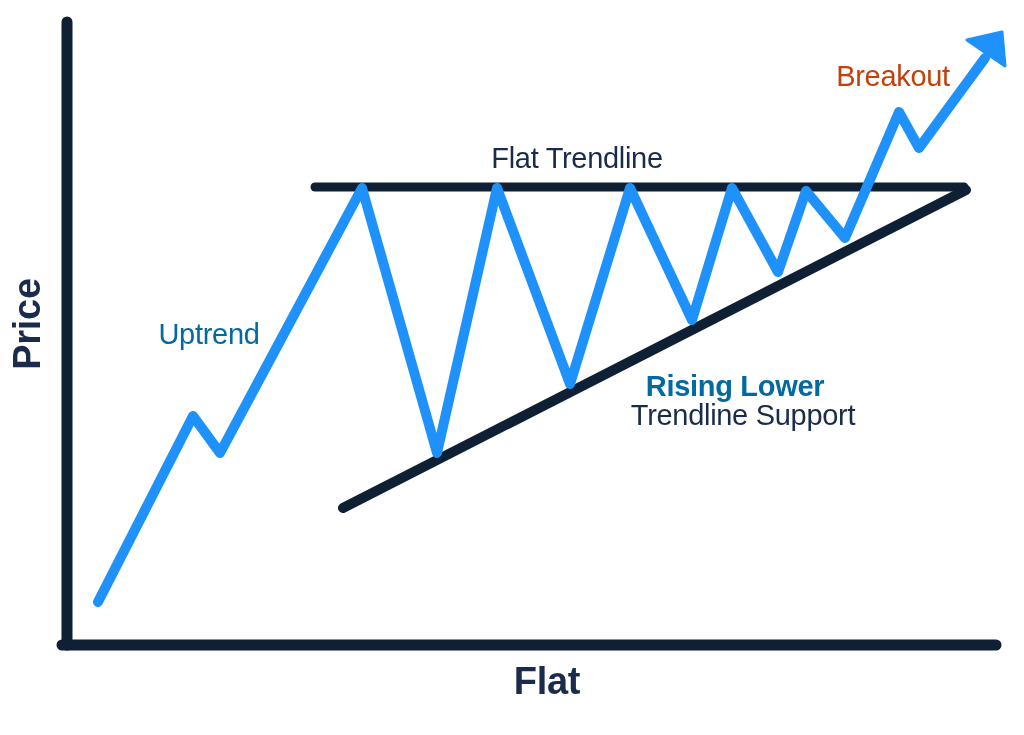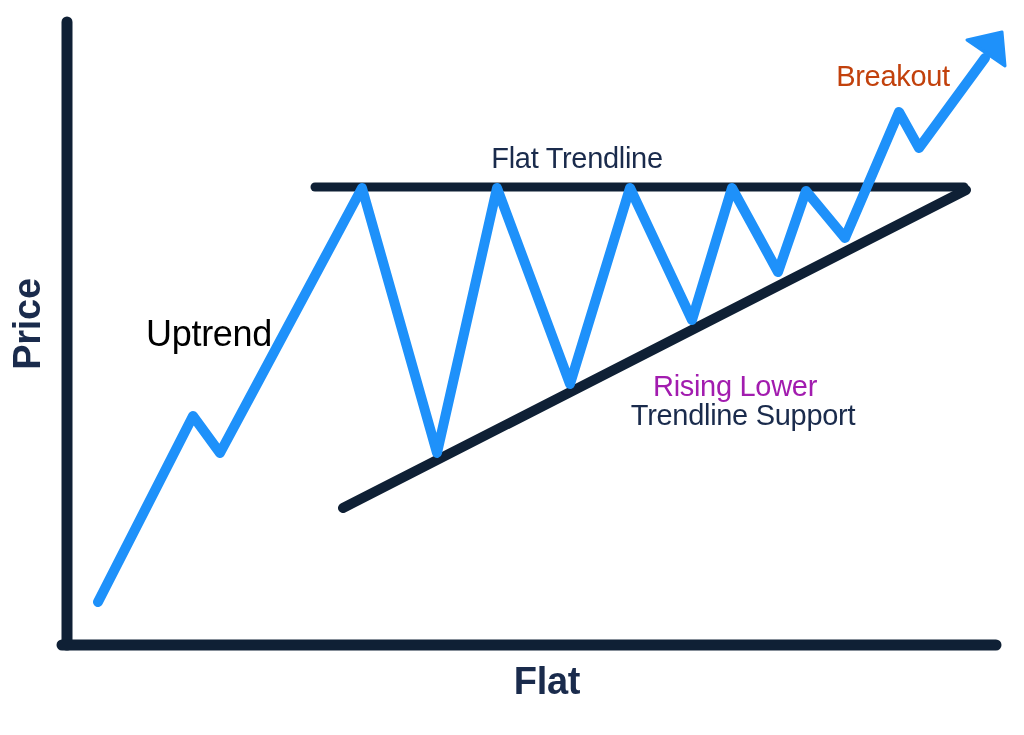--- a/index.html
+++ b/index.html
@@ -29,22 +29,22 @@
       <line x1="315" y1="187" x2="964" y2="187" stroke="#0F2035" stroke-width="9" stroke-linecap="round"></line>
       <line x1="343" y1="508" x2="966" y2="190" stroke="#0F2035" stroke-width="10" stroke-linecap="round"></line>
       <polyline points="98,602 193,416 220,453 362,188 437,453 497,188 570,384 630,188 692,320 732,188 778,272 806,191 845,238 899,112 919,148 985,58" fill="none" stroke="#1E91FA" stroke-width="10" stroke-linecap="round" stroke-linejoin="round"></polyline>
       <polygon points="1002,32 967,40 1005,66" fill="#1E91FA" stroke="#1E91FA" stroke-width="3" stroke-linejoin="round"></polygon>
     </svg>
 
   <div class="lbl" style="left: 27px; top: 324px; font-size: 38px; font-weight: 700; color: rgb(26, 43, 76); transform: translate(-50%, -50%) rotate(-90deg);">Price</div>
 
   <div class="lbl" style="left: 547px; top: 681px; font-size: 38px; font-weight: 700; color: rgb(26, 43, 76); transform: translate(-50%, -50%);">Flat</div>
 
-  <div class="lbl" style="left: 209px; top: 334px; font-size: 36px; font-weight: 400; color: #000000; transform: translate(-50%, -50%);">Uptrend</div>
+  <div class="lbl" style="left: 209px; top: 334px; font-size: 29px; font-weight: 400; color: #0369a1; transform: translate(-50%, -50%);">Uptrend</div>
 
   <div class="lbl" style="left: 577px; top: 158px; font-size: 29px; font-weight: 400; color: rgb(26, 43, 76); transform: translate(-50%, -50%);">Flat Trendline</div>
 
   <div class="lbl" style="left: 893px; top: 76px; font-size: 29px; font-weight: 400; color: #c2410c; transform: translate(-50%, -50%);">Breakout</div>
 
-  <div class="lbl" style="left: 735px; top: 386px; font-size: 29px; font-weight: 400; color: #a21caf; transform: translate(-50%, -50%);">Rising Lower</div>
+  <div class="lbl" style="left: 735px; top: 386px; font-size: 29px; font-weight: 700; color: #0369a1; transform: translate(-50%, -50%);">Rising Lower</div>
 
   <div class="lbl" style="left: 735px; top: 415px; font-size: 29px; font-weight: 400; color: rgb(26, 43, 76); transform: translate(-50%, -50%); margin-left: 8px;">Trendline Support</div>
 </div>
 
 </body></html>

